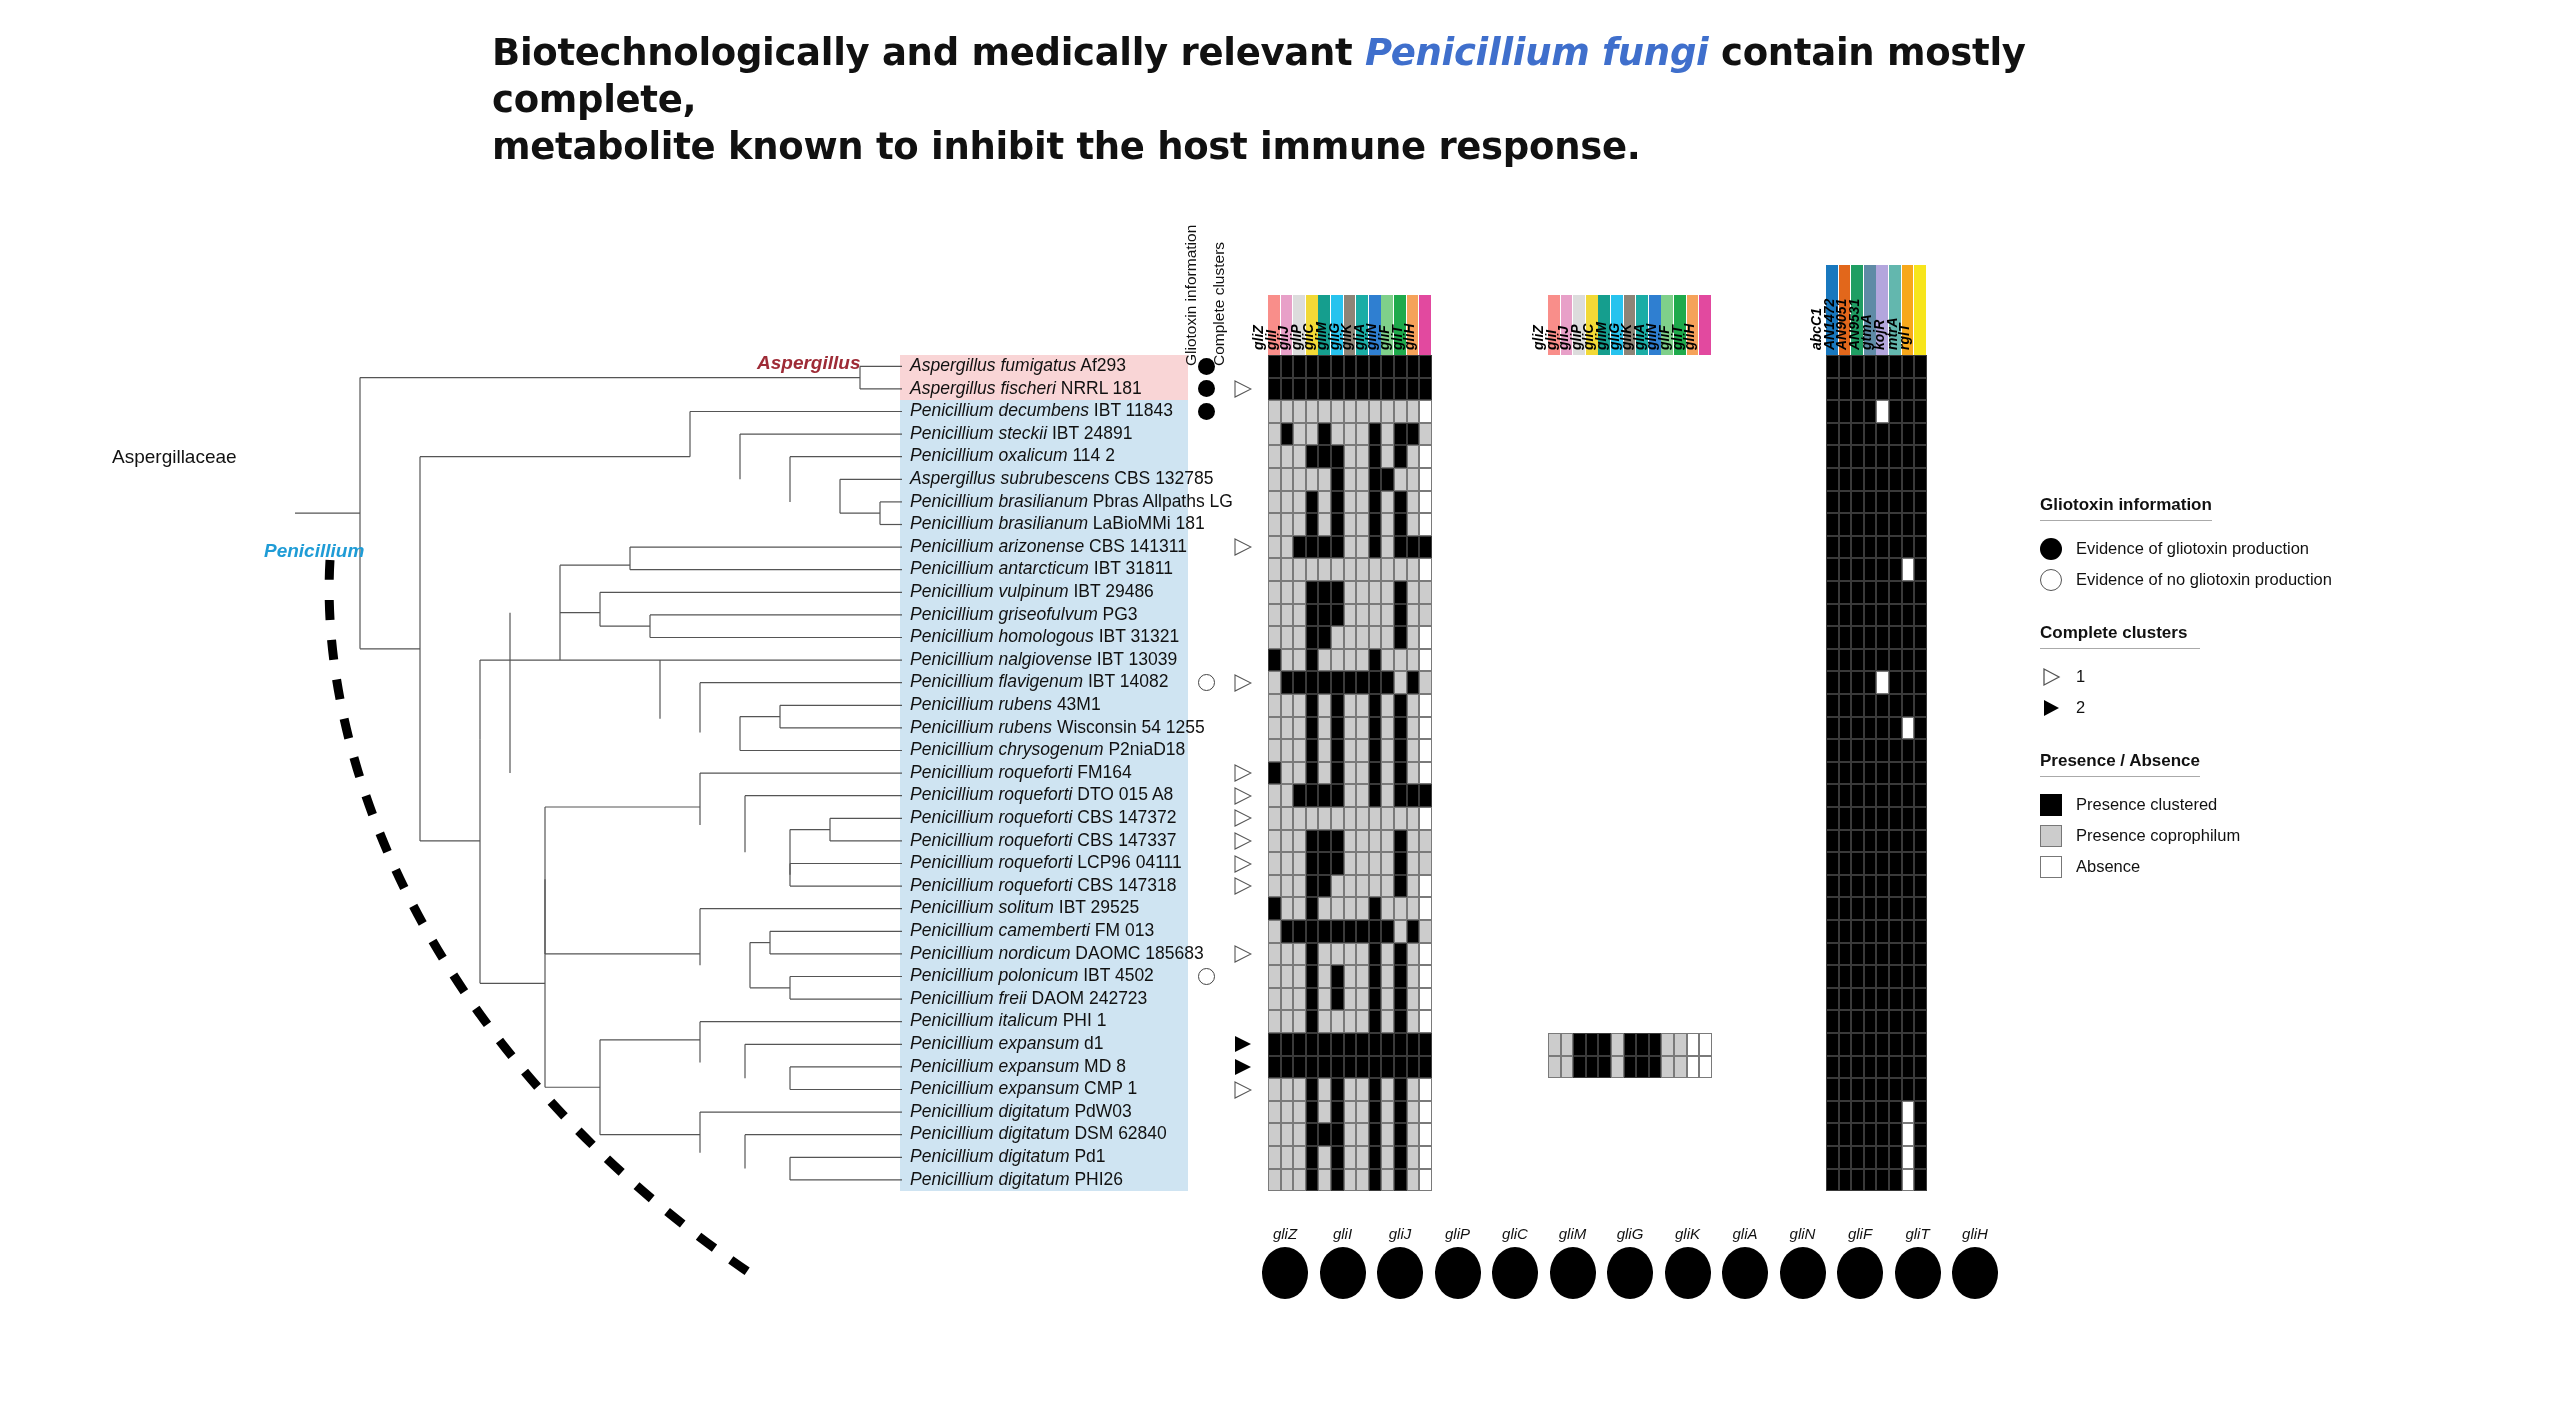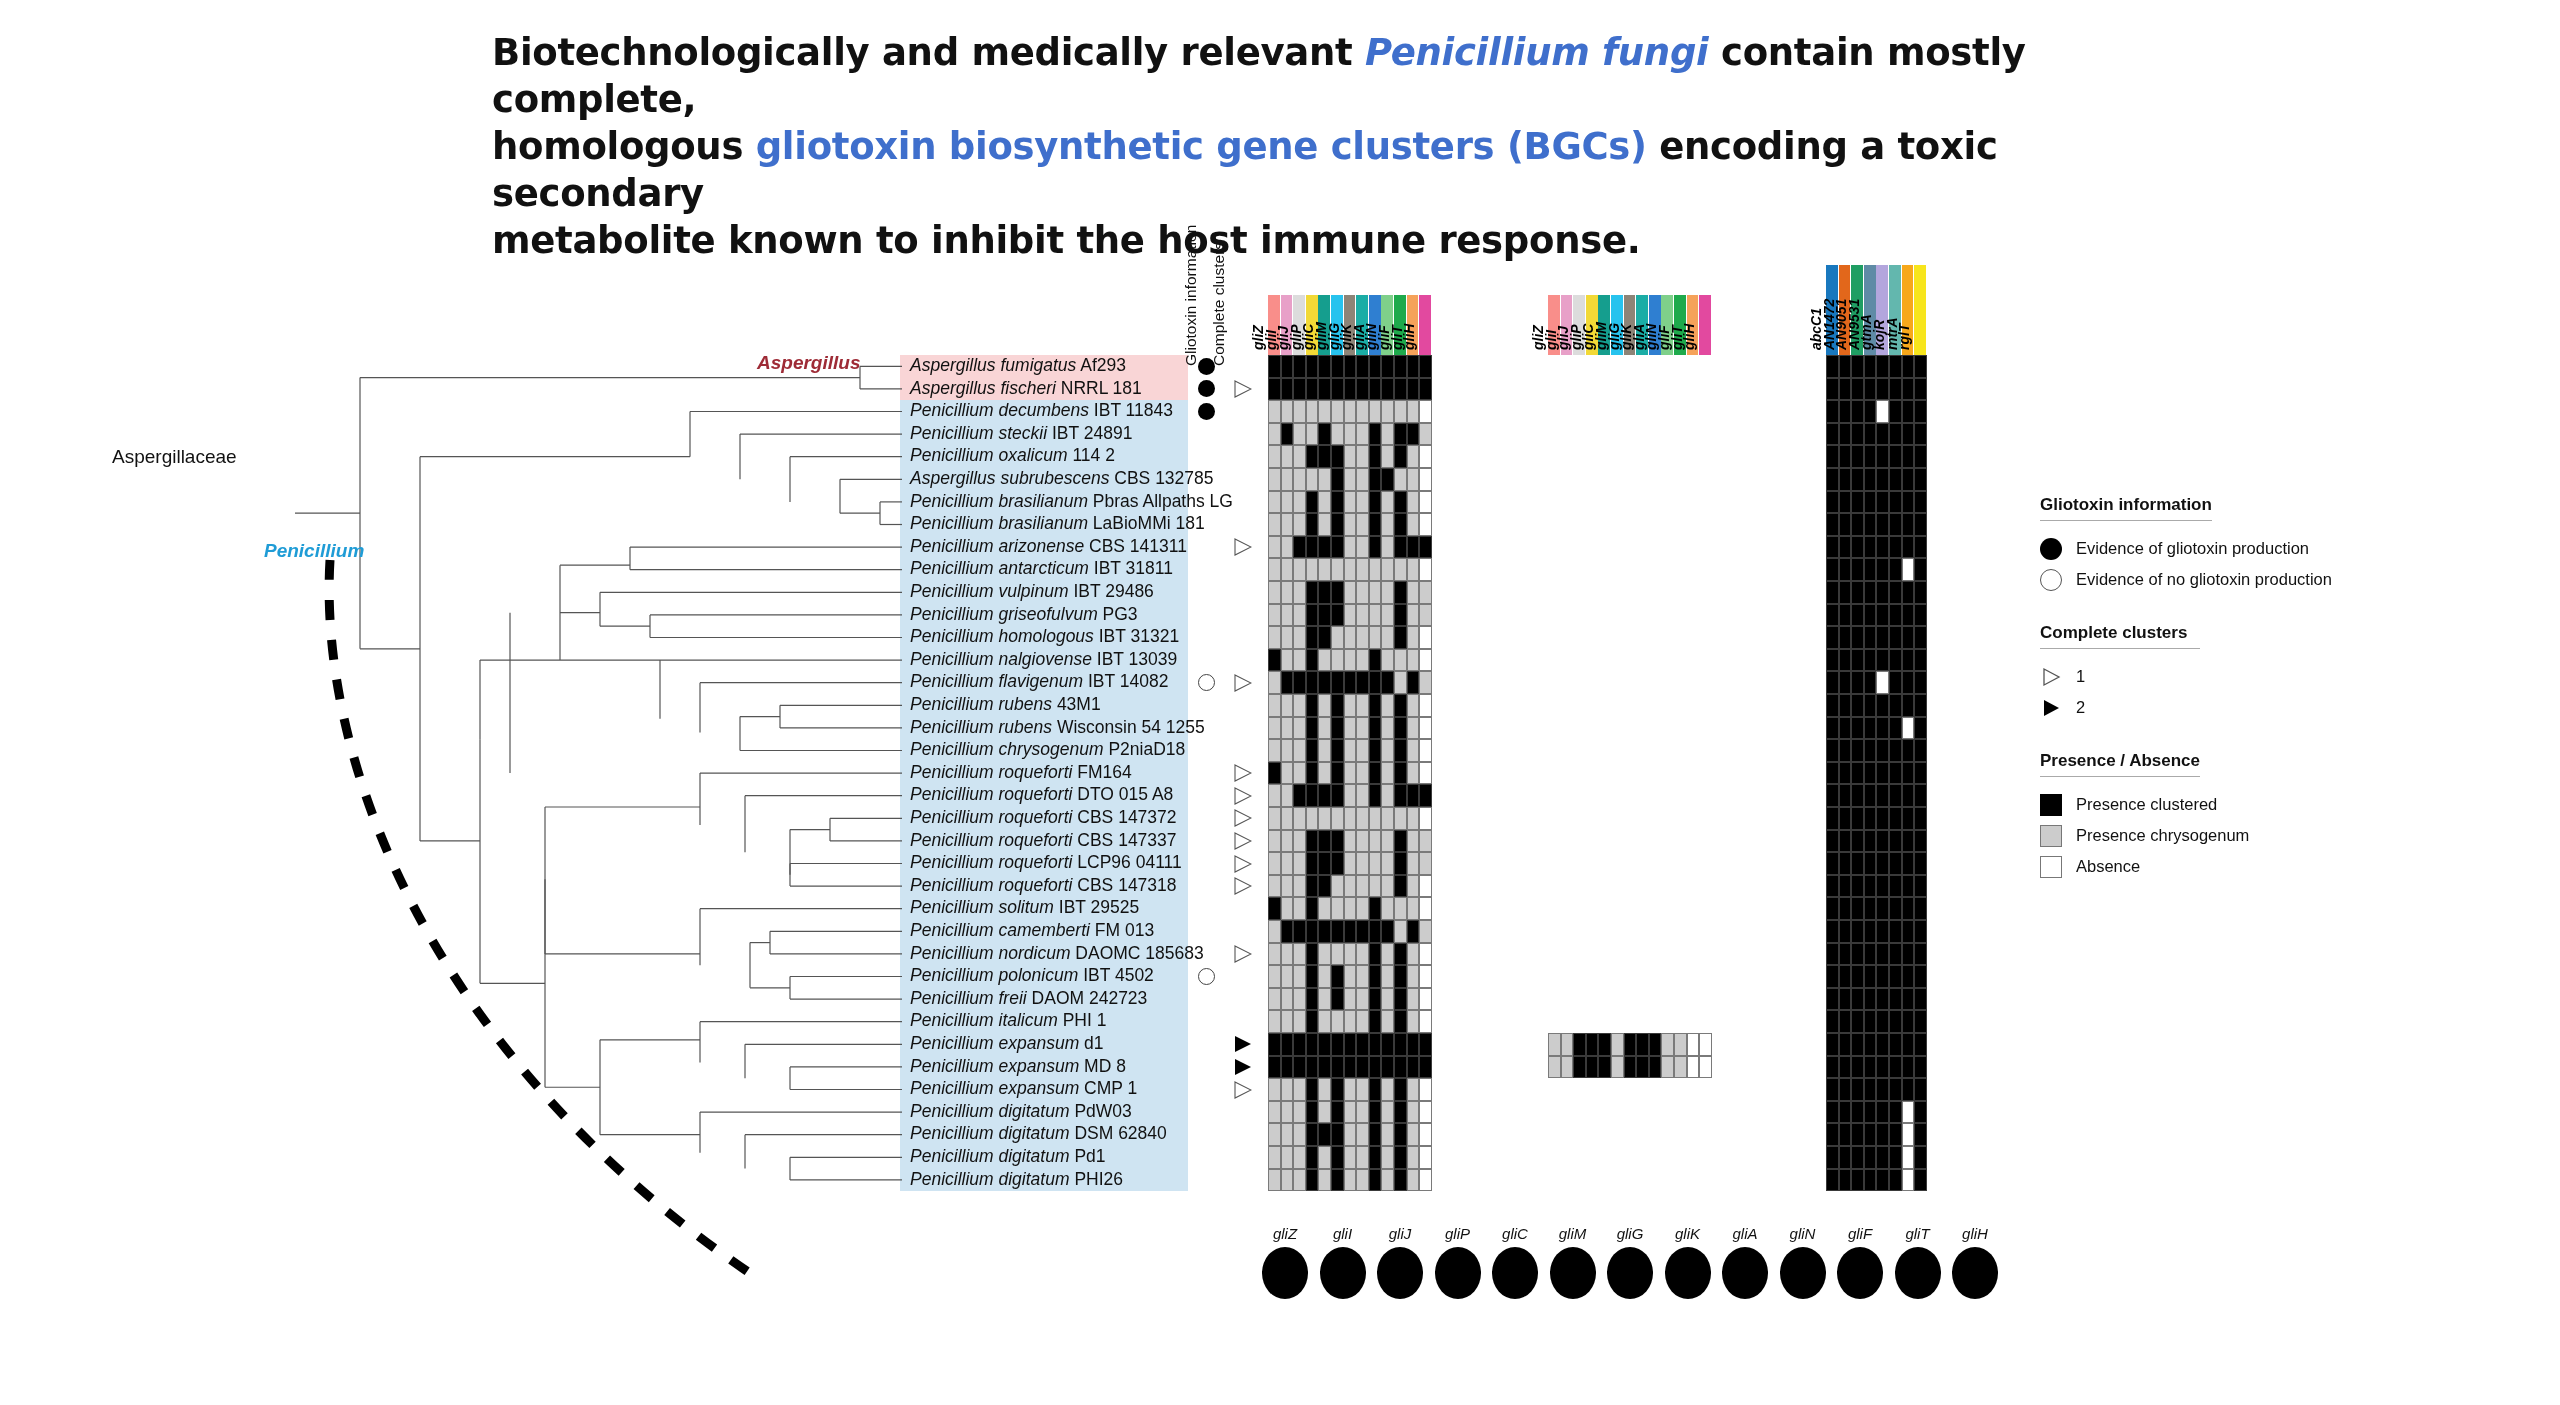--- a/index.html
+++ b/index.html
@@ -117,21 +117,20 @@
   }
   .btm-circle {
     position:absolute; background:#000; border-radius:50%;
   }
 </style>
 </head>
 <body>
 
 <div id="title">
   <div><span>Biotechnologically and medically relevant </span><span class="hl it">Penicillium fungi</span><span> contain mostly complete,</span></div>
-  <div><span>homologous </span><span class="hl">gliotoxin biosynthetic gene clusters (BGCs)</span><span> encoding a toxic secondary</span></div>
   <div>metabolite known to inhibit the host immune response.</div>
 </div>
 
 <div id="figure">
 
   <div class="clade-band band-asp" id="band-aspergillus" style="left: 900px; top: 355px; width: 288px; height: 45.2px;"></div>
   <div class="clade-band band-pen" id="band-penicillium" style="left: 900px; top: 400.2px; width: 288px; height: 791px;"></div>
 
   <svg id="tree-svg" width="2560" height="1405">
       <line x1="860" y1="366.3" x2="860" y2="388.90000000000003" stroke="#555" stroke-width="1.2"></line>
@@ -1301,21 +1300,21 @@
     </div>
 
     <div class="legend-block">
       <div class="legend-title">Presence / Absence</div>
       <div class="legend-row">
         <div class="swatch-key sw-black"></div>
         <div class="lr-text">Presence clustered</div>
       </div>
       <div class="legend-row">
         <div class="swatch-key sw-gray"></div>
-        <div class="lr-text">Presence chrysogenum</div>
+        <div class="lr-text">Presence coprophilum</div>
       </div>
       <div class="legend-row">
         <div class="swatch-key sw-white"></div>
         <div class="lr-text">Absence</div>
       </div>
     </div>
   </div>
 </div>
 
 </body></html>

